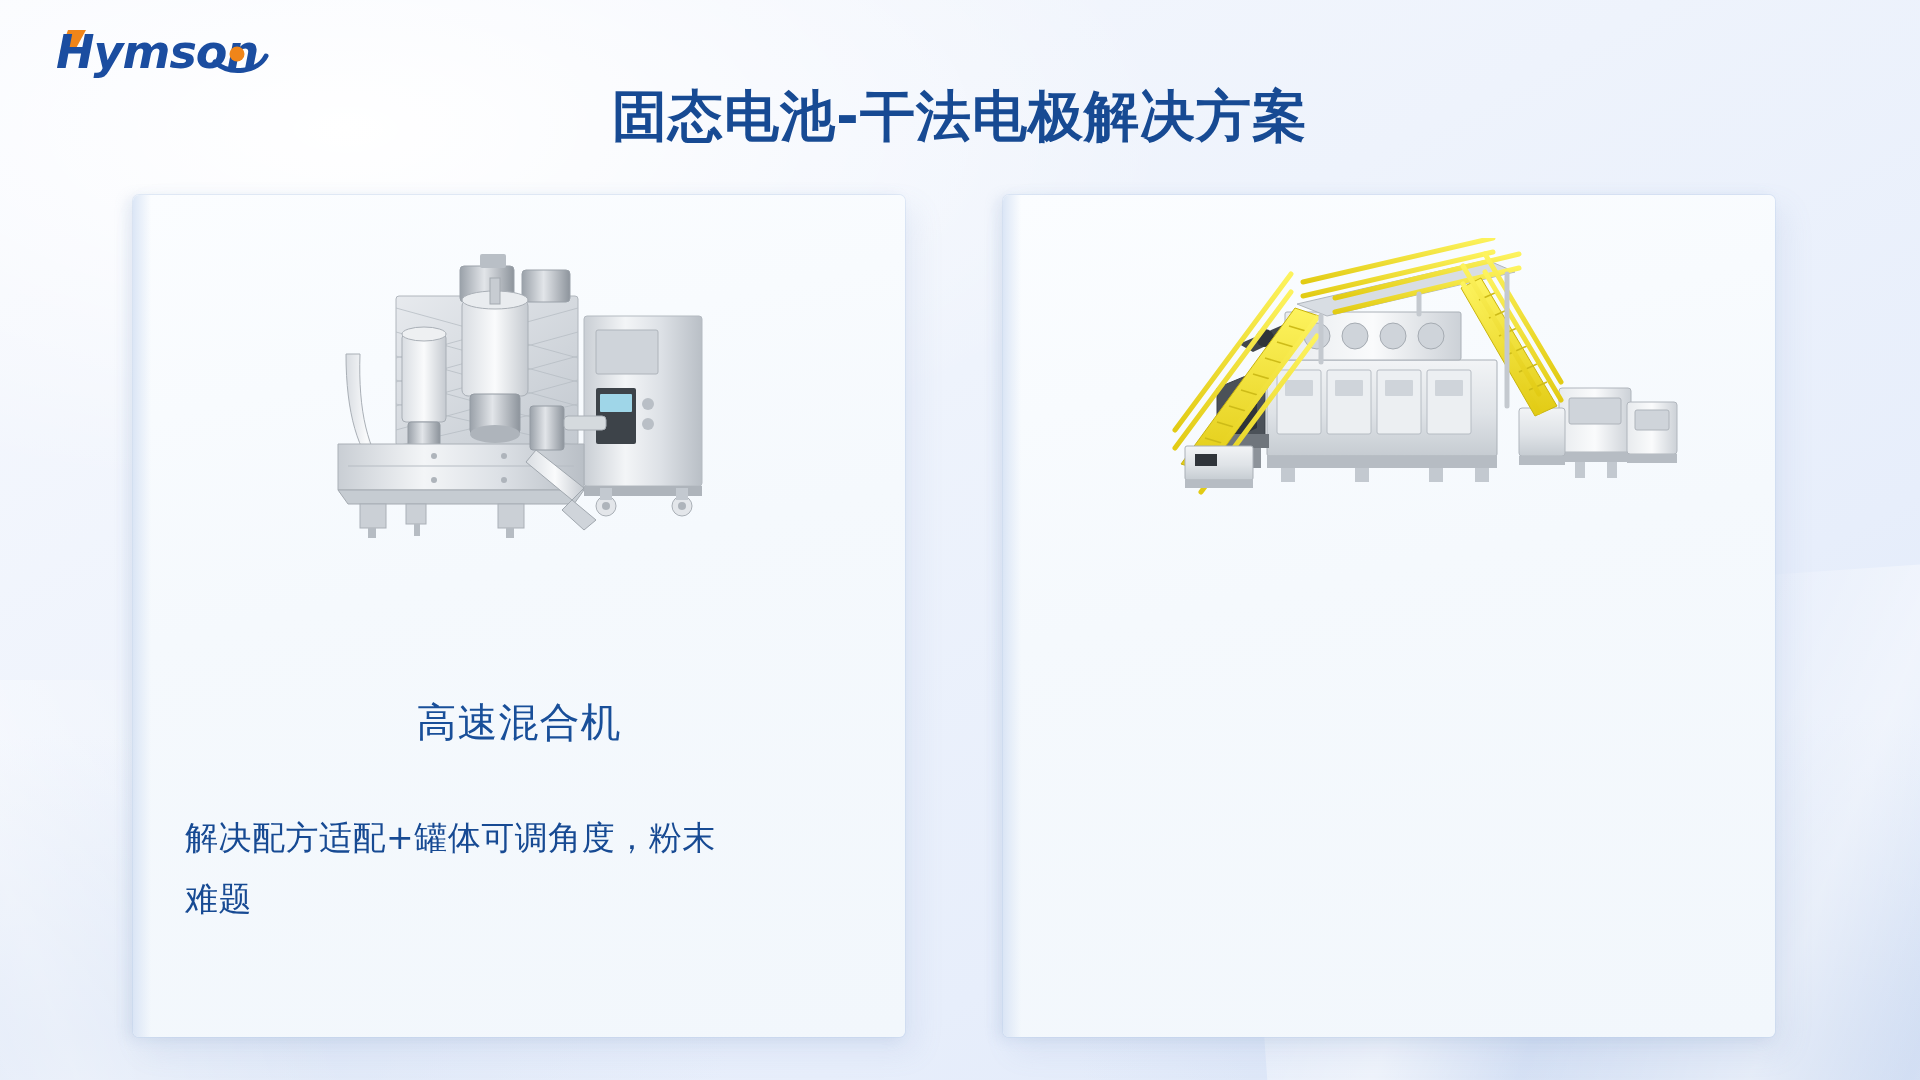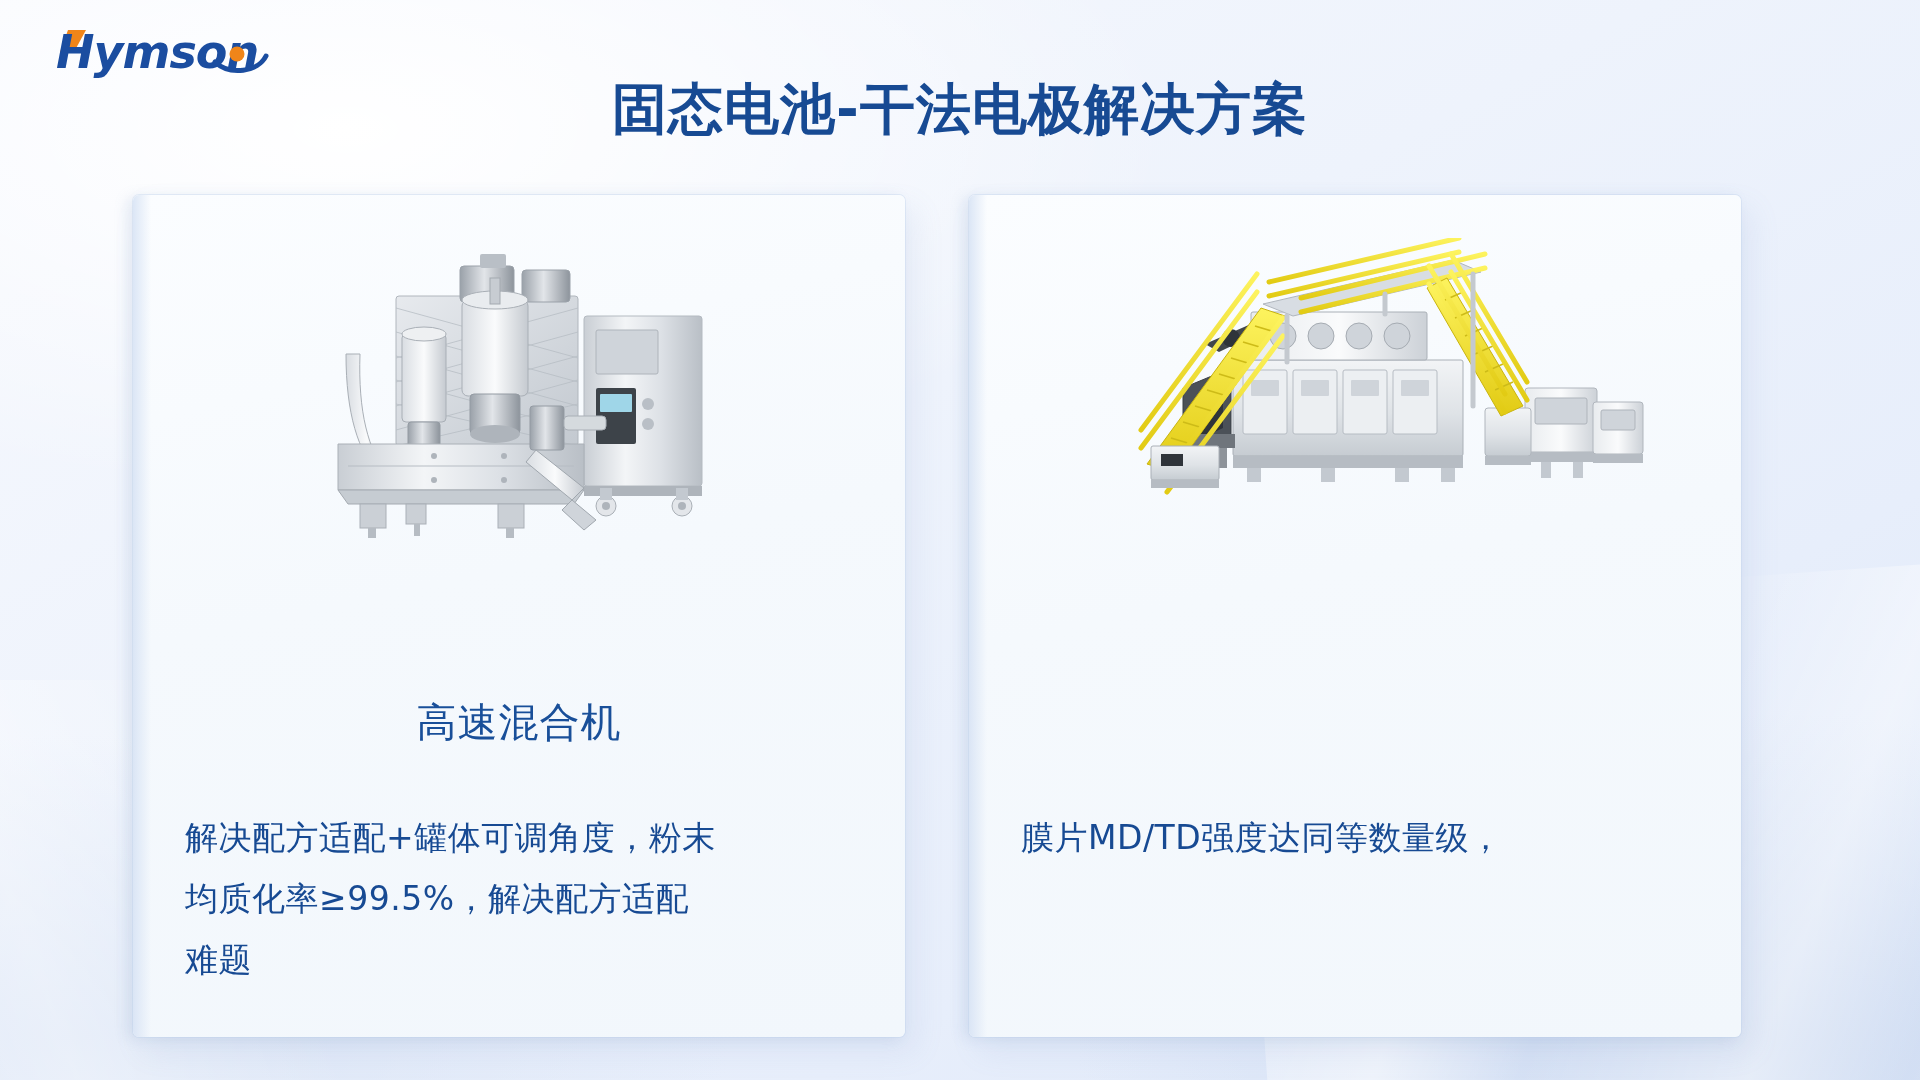--- a/index.html
+++ b/index.html
@@ -69,40 +69,40 @@
     top: 22px;
     width: 240px;
     height: 58px;
   }
   .logo svg { display: block; }
 
   
   .page-title {
     position: absolute;
     left: 0;
-    top: 73px;
+    top: 80px;
     width: 1920px;
     text-align: center;
     font-family: "DejaVu Sans", "Liberation Sans", sans-serif;
     font-size: 55px;
     font-weight: 700;
     letter-spacing: 1px;
     color: #174a93;
     white-space: nowrap;
   }
 
   
   .cards {
     position: absolute;
     left: 133px;
     top: 195px;
     width: 1654px;
     height: 842px;
     display: flex;
-    gap: 64px;
+    gap: 98px;
   }
 
   .card {
     position: relative;
     width: 772px;
     height: 842px;
     border-radius: 6px;
     background: linear-gradient(168deg, #fbfdff 0%, #f5f9fd 45%, #f2f7fc 100%);
     box-shadow:
       0 0 0 1px rgba(190,208,234,0.35),
@@ -278,21 +278,20 @@
           <circle cx="398" cy="268" r="4" fill="#aeb4bb"></circle>
           <rect x="316" y="250" width="12" height="12" fill="#c3c9d0"></rect>
           <rect x="392" y="250" width="12" height="12" fill="#c3c9d0"></rect>
         </svg>
       </div>
 
       <div class="card-title">高速混合机</div>
 
       <div class="card-body">
         <p>解决配方适配+罐体可调角度，粉末</p>
-        <p>均质化率≥99.5%，解决配方适配</p>
         <p>难题</p>
       </div>
     </div>
 
     <div class="card">
       <div class="card-media">
         <svg width="600" height="300" viewBox="0 0 600 300" xmlns="http://www.w3.org/2000/svg">
           <defs>
             <linearGradient id="panelG" x1="0" y1="0" x2="0" y2="1">
               <stop offset="0%" stop-color="#f2f4f6"></stop>
@@ -450,18 +449,17 @@
           <g>
             <rect x="96" y="208" width="68" height="34" rx="2" fill="url(#panelG)" stroke="#aab0b7"></rect>
             <rect x="96" y="242" width="68" height="8" fill="#b6bcc3"></rect>
             <rect x="106" y="216" width="22" height="12" fill="#2f343a"></rect>
           </g>
         </svg>
       </div>
 
 
       <div class="card-body">
-        <p>膜片MD/TD强度达同等数量级，</p>
       </div>
     </div>
 
   </div>
 </div>
 
 </body></html>

